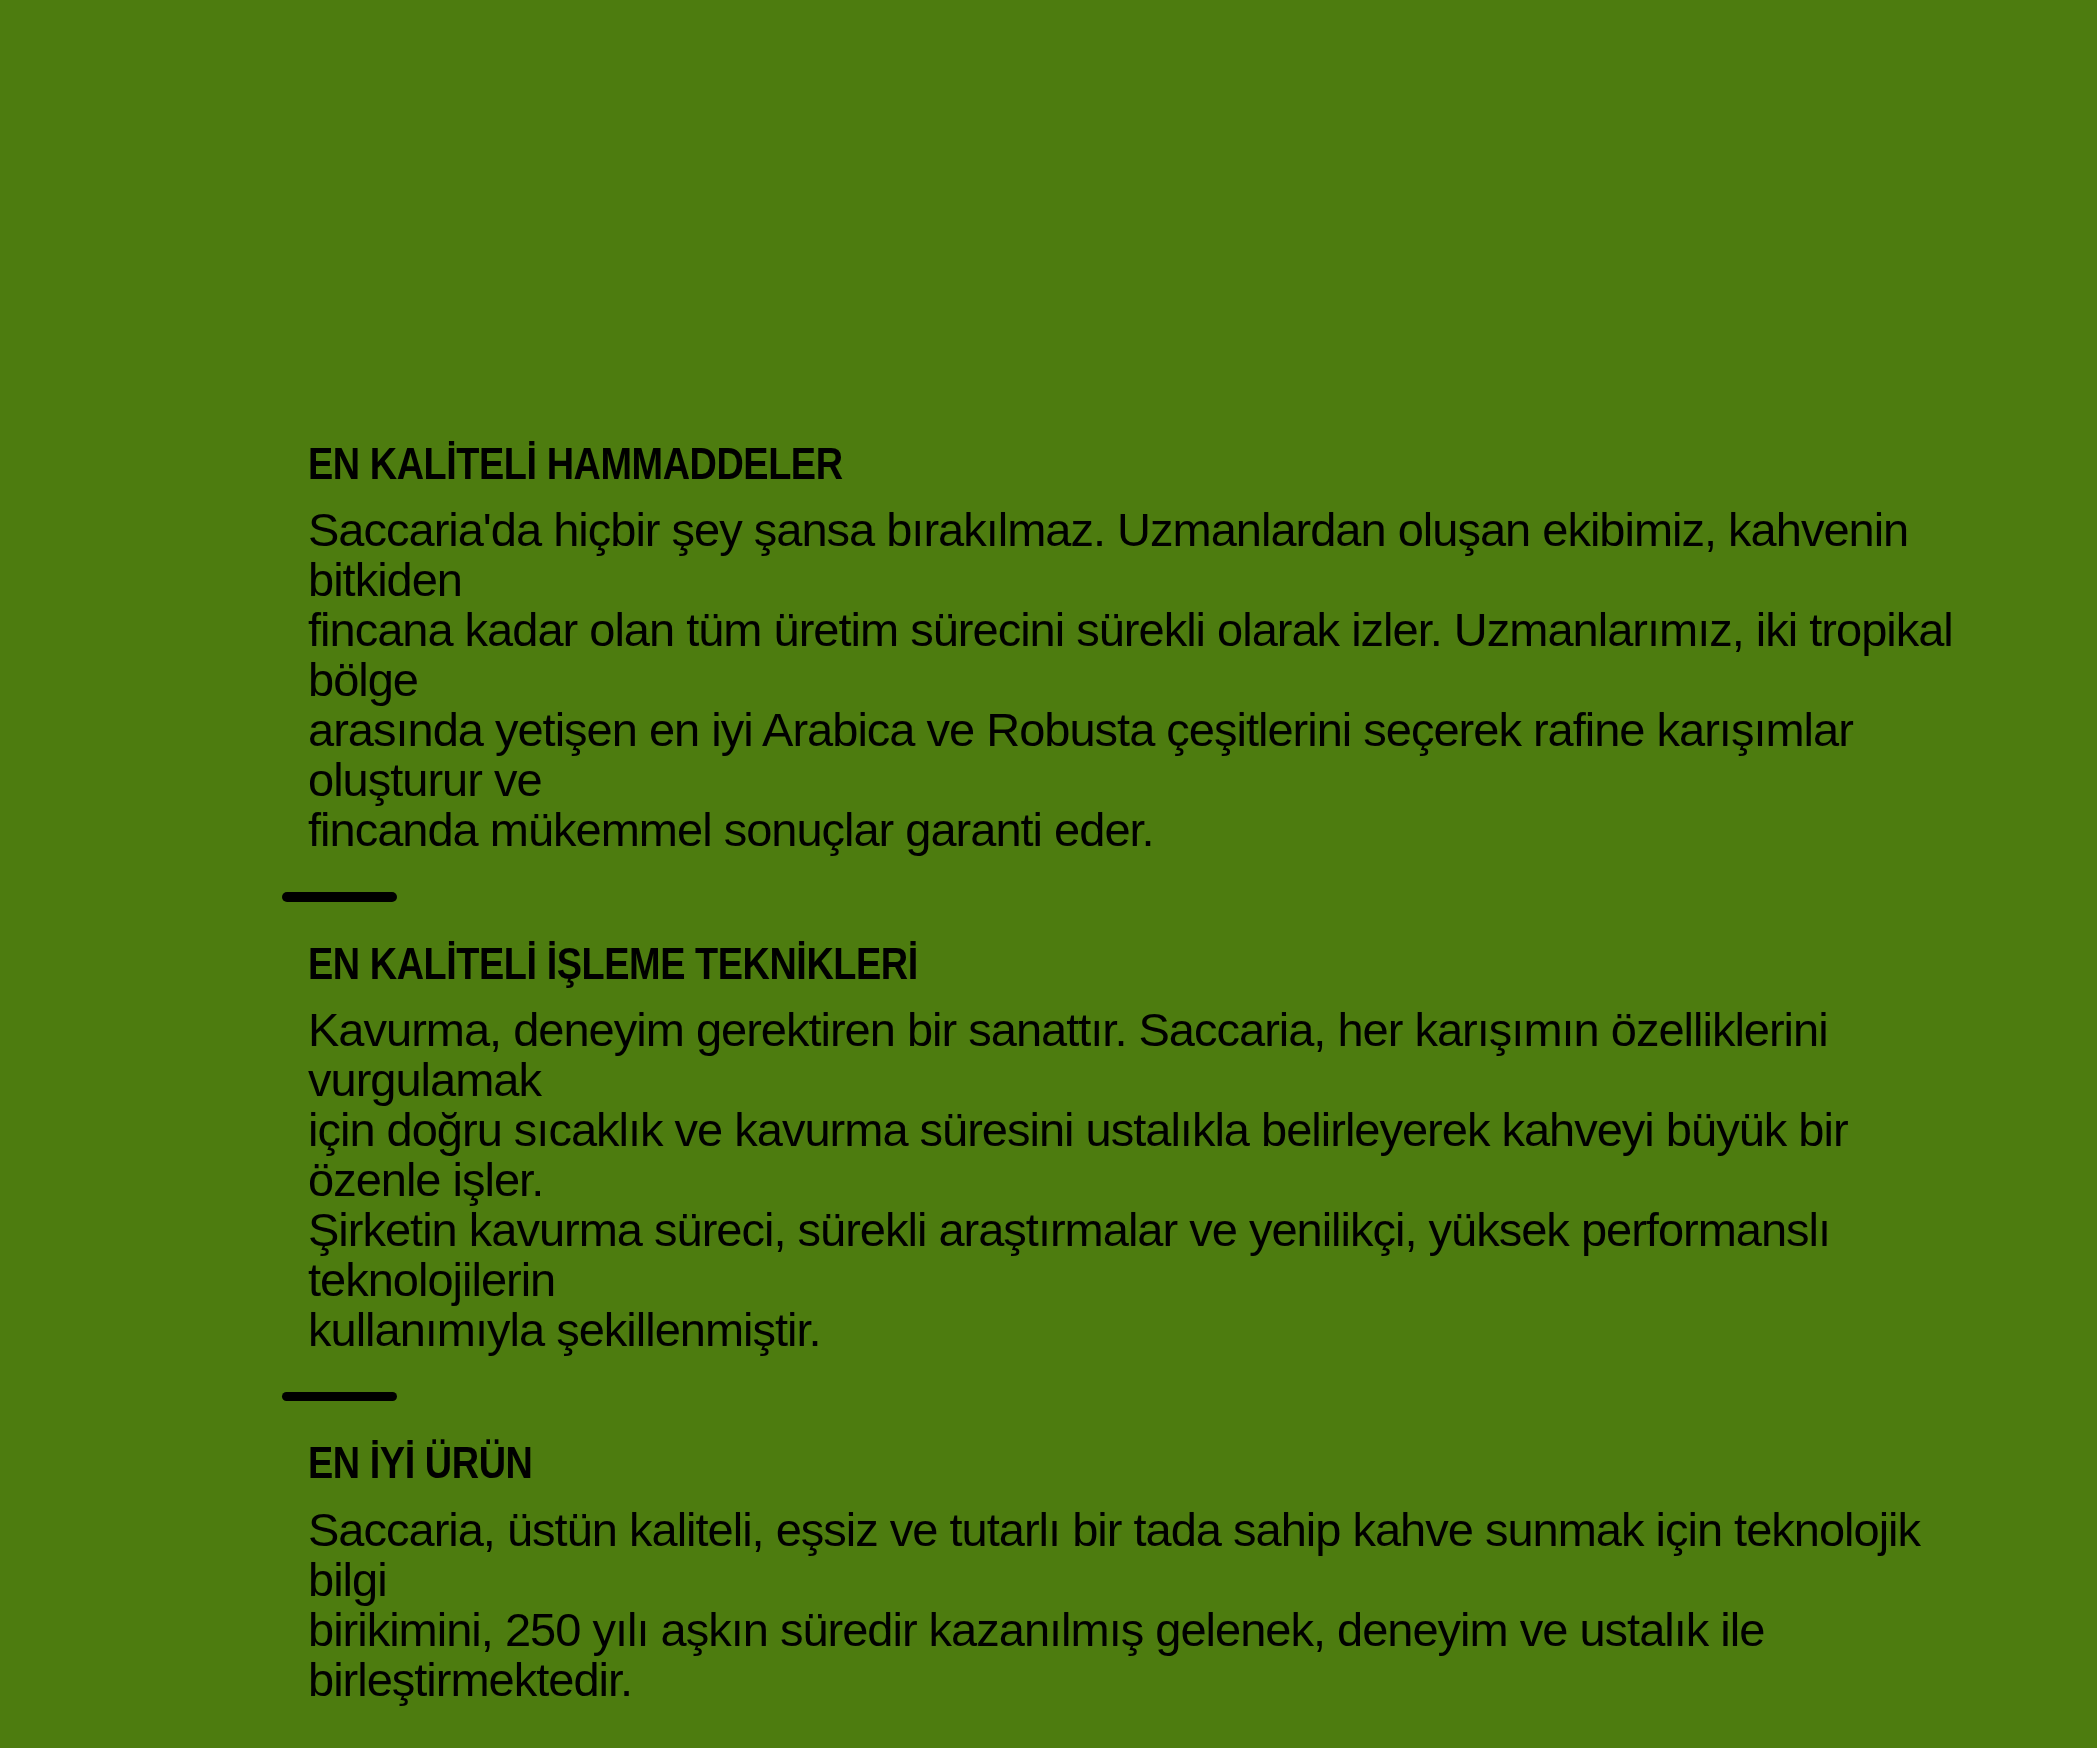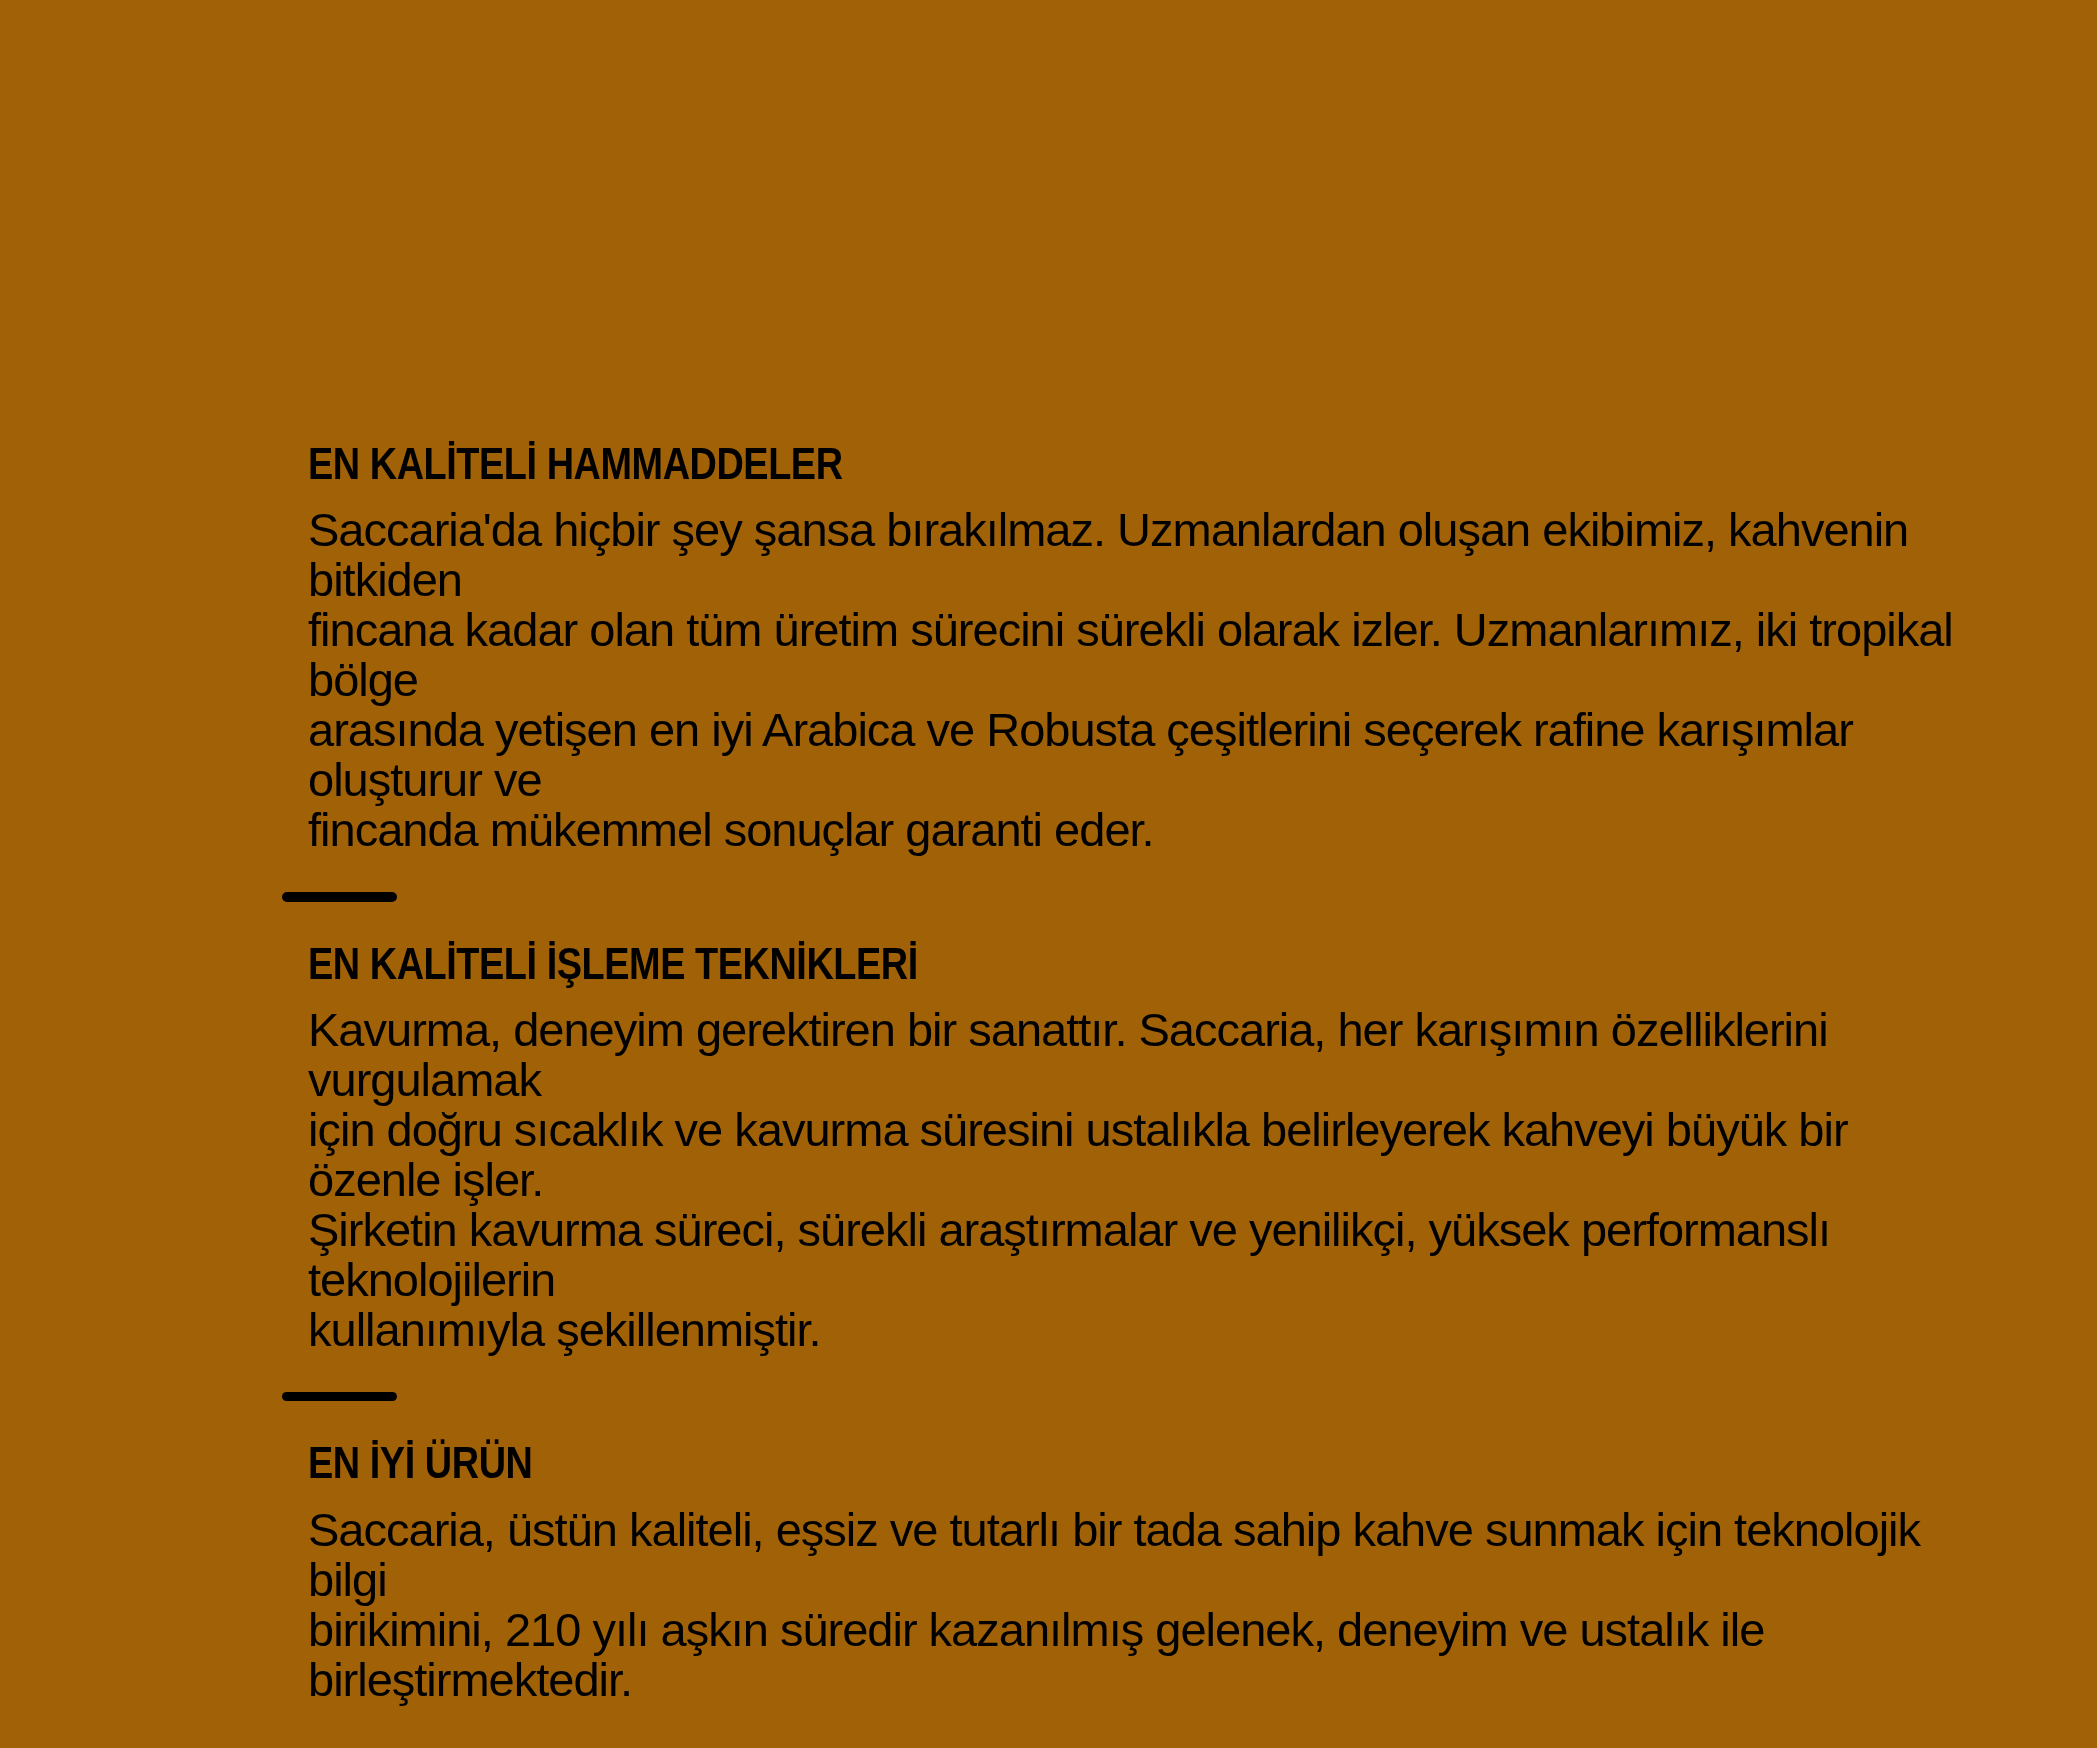--- a/index.html
+++ b/index.html
@@ -4,21 +4,21 @@
 <style>
   html, body {
     margin: 0;
     padding: 0;
     background: #ffffff;
   }
   .page {
     position: relative;
     width: 2097px;
     height: 1748px;
-    background: #a16207;
+    background: #4d7c0f;
     overflow: hidden;
     font-family: "Liberation Sans", sans-serif;
     color: #000000;
   }
   .content {
     position: absolute;
     left: 308px;
     top: 439px;
     width: 1652px;
   }
@@ -67,17 +67,17 @@
     <h2 class="section-heading">EN KALİTELİ İŞLEME TEKNİKLERİ</h2>
     <p class="section-body">Kavurma, deneyim gerektiren bir sanattır. Saccaria, her karışımın özelliklerini vurgulamak
 için doğru sıcaklık ve kavurma süresini ustalıkla belirleyerek kahveyi büyük bir özenle işler.
 Şirketin kavurma süreci, sürekli araştırmalar ve yenilikçi, yüksek performanslı teknolojilerin
 kullanımıyla şekillenmiştir.</p>
 
     <div class="divider"></div>
 
     <h2 class="section-heading">EN İYİ ÜRÜN</h2>
     <p class="section-body">Saccaria, üstün kaliteli, eşsiz ve tutarlı bir tada sahip kahve sunmak için teknolojik bilgi
-birikimini, 210 yılı aşkın süredir kazanılmış gelenek, deneyim ve ustalık ile birleştirmektedir.</p>
+birikimini, 250 yılı aşkın süredir kazanılmış gelenek, deneyim ve ustalık ile birleştirmektedir.</p>
 
   </div>
 </div>
 
 
 </body></html>

